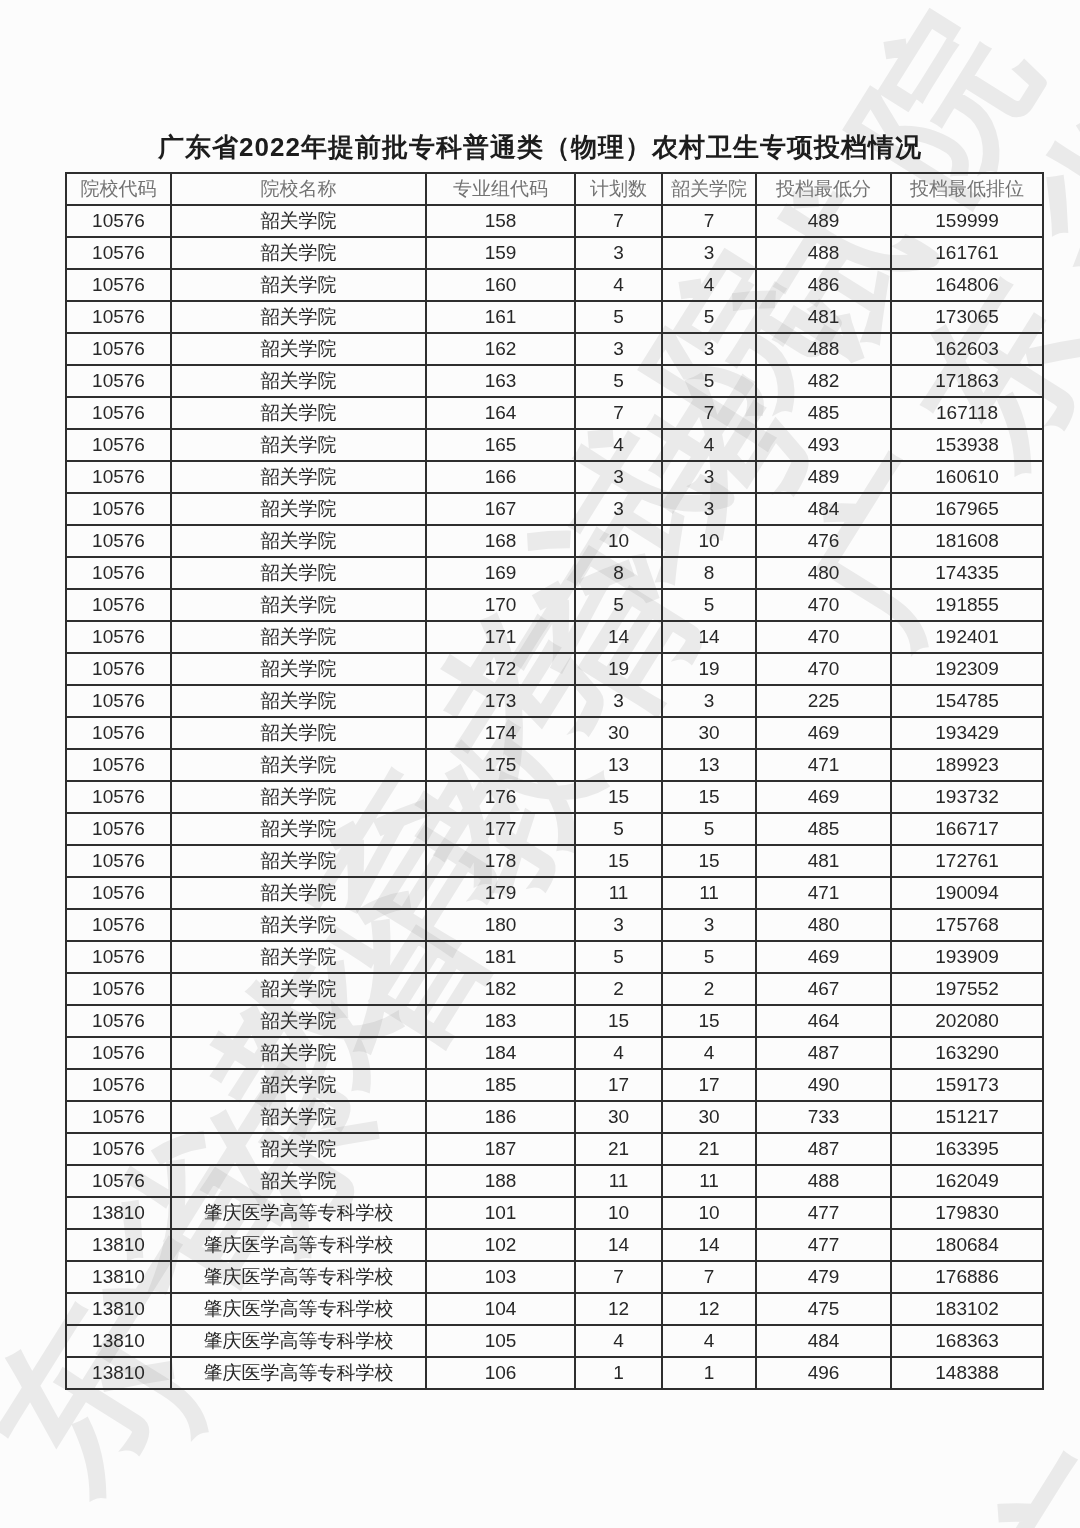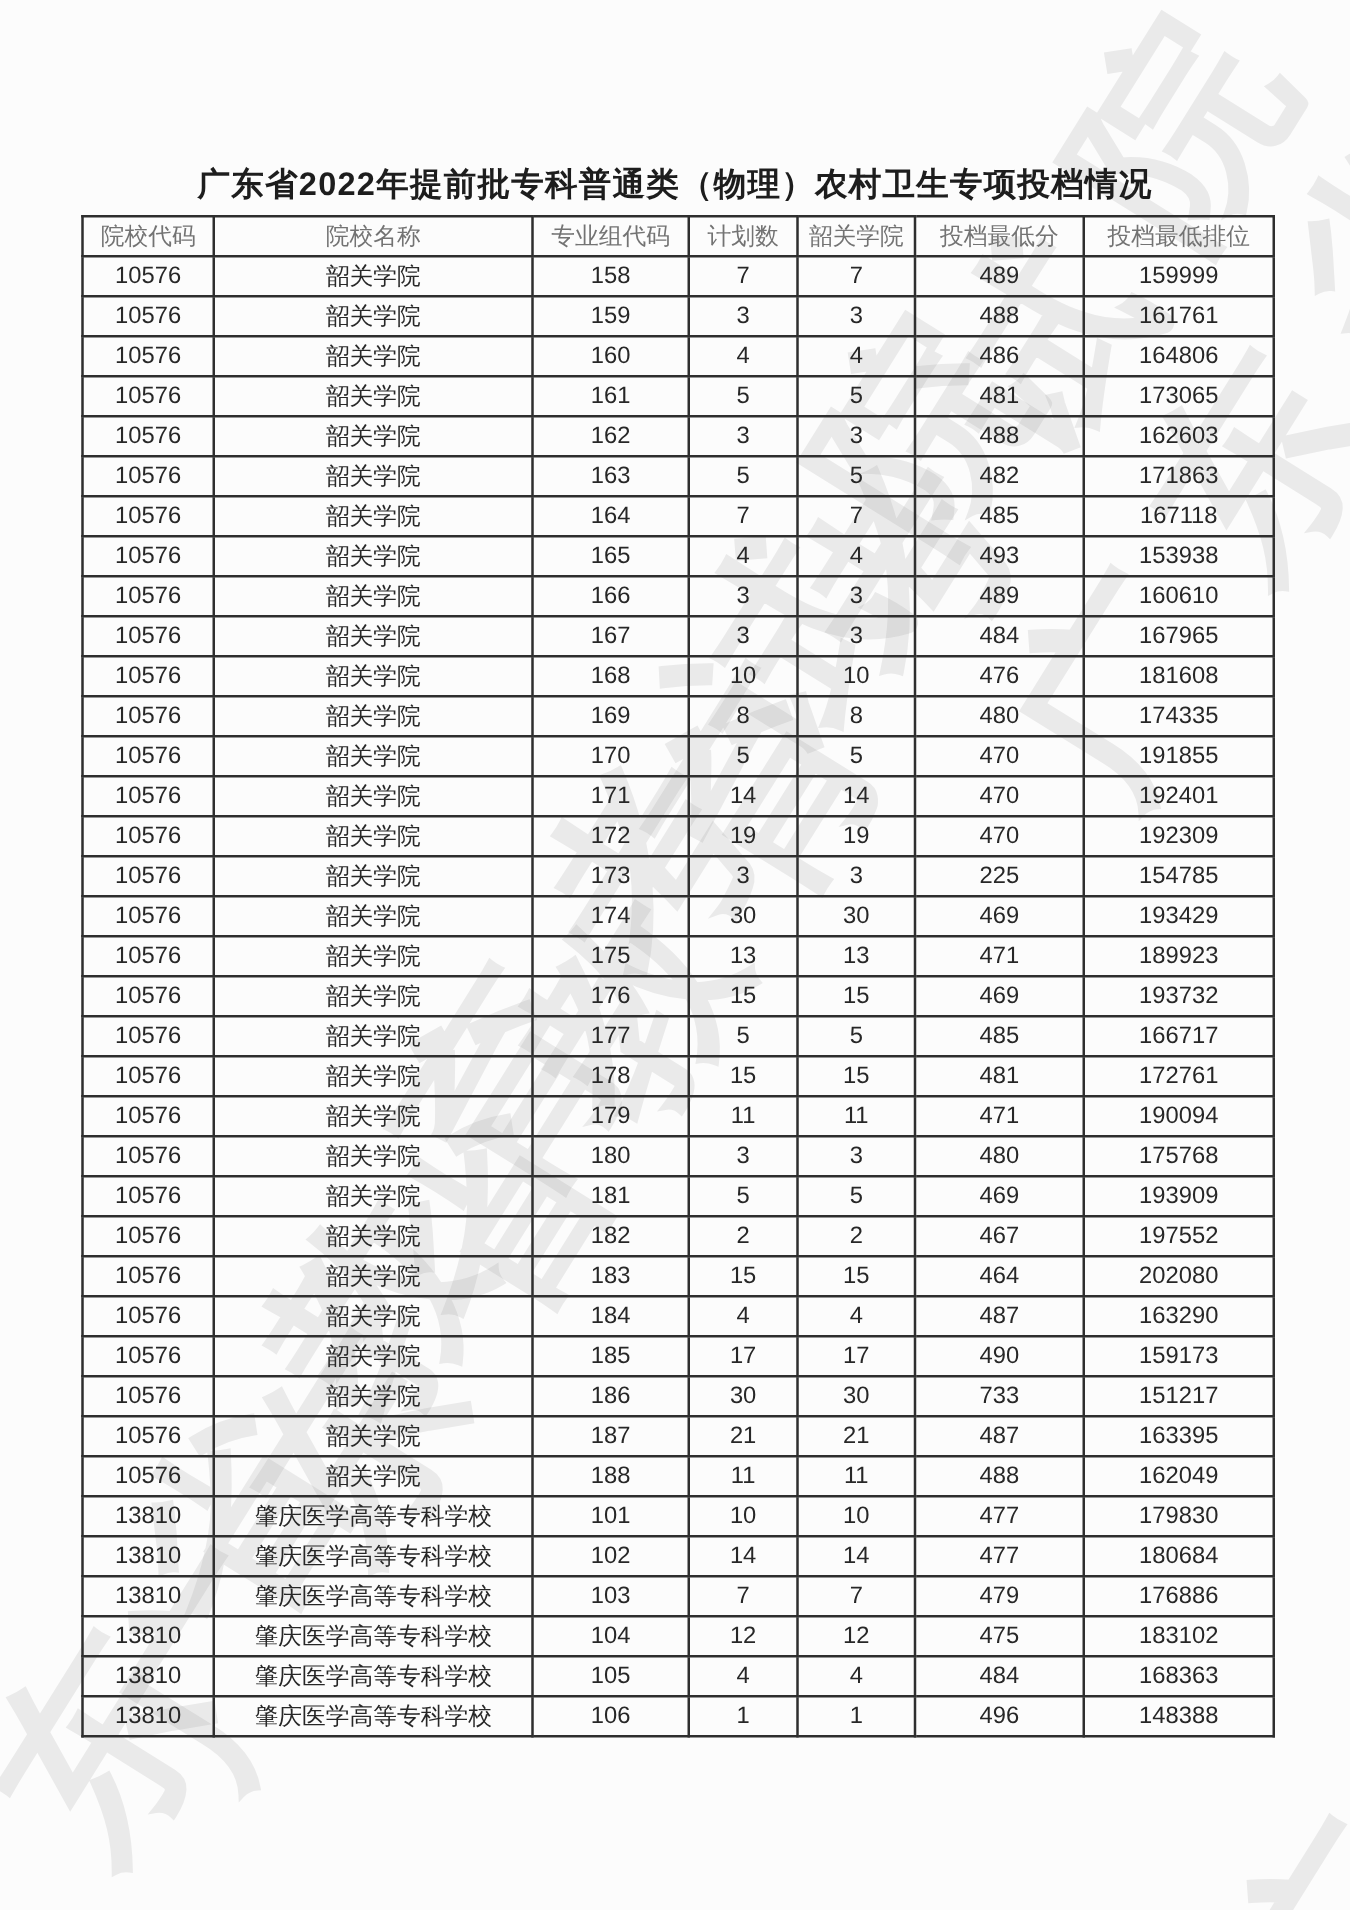--- a/index.html
+++ b/index.html
@@ -67,21 +67,21 @@
     color: #272727;
     padding: 0 2px;
     overflow: hidden;
   }
   table.results th {
     font-weight: normal;
     color: #737373;
   }
   table.results th:nth-child(1) { width: 105px; }
   table.results th:nth-child(2) { width: 255px; }
-  table.results th:nth-child(3) { width: 125px; }
+  table.results th:nth-child(3) { width: 149px; }
   table.results th:nth-child(4) { width: 87px;  }
   table.results th:nth-child(5) { width: 94px;  }
   table.results th:nth-child(6) { width: 135px; }
   table.results th:nth-child(7) { width: 152px; }
   
   .footer {
     position: absolute;
     z-index: 1;
     bottom: 32px;
     left: 0;

